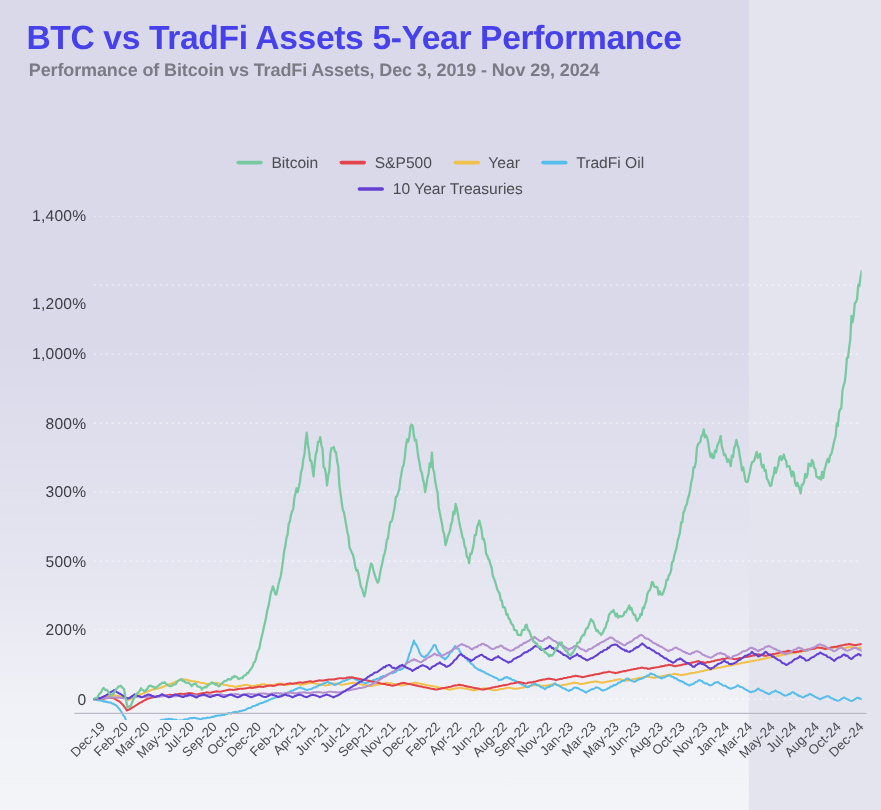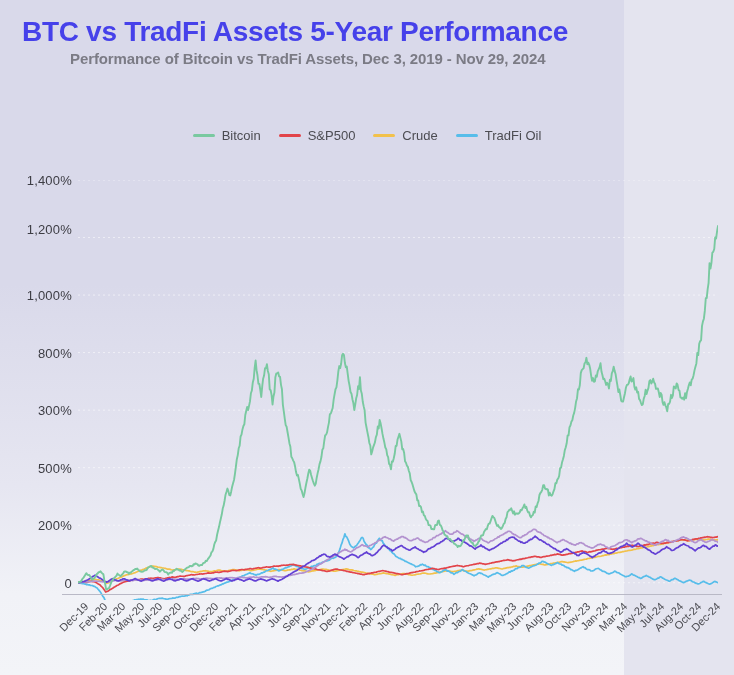--- a/index.html
+++ b/index.html
@@ -13,21 +13,21 @@
     background:linear-gradient(180deg,#d9d9ea 0%,#d9d9ea 42%,#e6e6f1 72%,#f1f2f7 88%,#f3f4f8 100%);
   }
   .title{
     position:absolute;left:22px;top:16px;
     font-size:28px;font-weight:bold;color:#4641ea;
     letter-spacing:-0.3px;white-space:nowrap;
   }
   .subtitle{
     position:absolute;left:24px;top:50px;
     font-size:15px;font-weight:bold;color:#7b7b85;
-    letter-spacing:-0.1px;white-space:nowrap;margin-left:46px;
+    letter-spacing:-0.1px;white-space:nowrap;
   }
   .legend{
     position:absolute;left:0;top:124px;width:734px;
     display:flex;flex-wrap:wrap;justify-content:center;
     align-items:center;gap:0px 18px;
   }
   .legend-row{display:flex;justify-content:center;align-items:flex-start;gap:18px;width:100%;}
   .legend-item{display:flex;align-items:center;gap:7px;height:22px;}
   .legend-swatch{display:inline-block;width:22px;height:3px;border-radius:2px;}
   .legend-label{font-size:13px;color:#4c4c52;white-space:nowrap;}
@@ -61,38 +61,44 @@
         <div class="legend-item">
           <span class="legend-swatch" style="background: rgb(121, 201, 160);"></span>
           <span class="legend-label">Bitcoin</span>
         </div>
         <div class="legend-item">
           <span class="legend-swatch" style="background: rgb(226, 68, 74);"></span>
           <span class="legend-label">S&amp;P500</span>
         </div>
         <div class="legend-item">
           <span class="legend-swatch" style="background: rgb(242, 193, 75);"></span>
-          <span class="legend-label">Crude</span>
+          <span class="legend-label">Year</span>
         </div>
         <div class="legend-item">
           <span class="legend-swatch" style="background: rgb(87, 189, 234);"></span>
           <span class="legend-label">TradFi Oil</span>
+        </div>
+      </div>
+    <div class="legend-row" id="legend-row-2">
+        <div class="legend-item">
+          <span class="legend-swatch" style="background: rgb(99, 64, 212);"></span>
+          <span class="legend-label">10 Year Treasuries</span>
         </div>
       </div>
   </div>
 
   <div class="plot-wrap">
     <div class="ylabels" id="ylabels">
         <div class="ylabel" style="top: 402.74px;">0</div>
         <div class="ylabel" style="top: 345.205px;">200%</div>
         <div class="ylabel" style="top: 287.671px;">500%</div>
         <div class="ylabel" style="top: 230.137px;">300%</div>
         <div class="ylabel" style="top: 172.603px;">800%</div>
         <div class="ylabel" style="top: 115.068px;">1,000%</div>
-        <div class="ylabel" style="top: 49px;">1,200%</div>
+        <div class="ylabel" style="top: 73px;">1,200%</div>
         <div class="ylabel" style="top: 0px;">1,400%</div>
       </div>
     <svg class="chart" id="chart-svg" viewBox="0 0 640 420" preserveAspectRatio="none">
         <line x1="0" x2="640" y1="402.73972602739724" y2="402.73972602739724" stroke="#ffffff" stroke-width="1" stroke-opacity="0.55" stroke-dasharray="2 3"></line>
         <line x1="0" x2="640" y1="345.2054794520548" y2="345.2054794520548" stroke="#ffffff" stroke-width="1" stroke-opacity="0.55" stroke-dasharray="2 3"></line>
         <line x1="0" x2="640" y1="287.67123287671234" y2="287.67123287671234" stroke="#ffffff" stroke-width="1" stroke-opacity="0.55" stroke-dasharray="2 3"></line>
         <line x1="0" x2="640" y1="230.1369863013699" y2="230.1369863013699" stroke="#ffffff" stroke-width="1" stroke-opacity="0.55" stroke-dasharray="2 3"></line>
         <line x1="0" x2="640" y1="172.60273972602738" y2="172.60273972602738" stroke="#ffffff" stroke-width="1" stroke-opacity="0.55" stroke-dasharray="2 3"></line>
         <line x1="0" x2="640" y1="115.0684931506849" y2="115.0684931506849" stroke="#ffffff" stroke-width="1" stroke-opacity="0.55" stroke-dasharray="2 3"></line>
         <line x1="0" x2="640" y1="57.53424657534248" y2="57.53424657534248" stroke="#ffffff" stroke-width="1" stroke-opacity="0.55" stroke-dasharray="2 3"></line>

